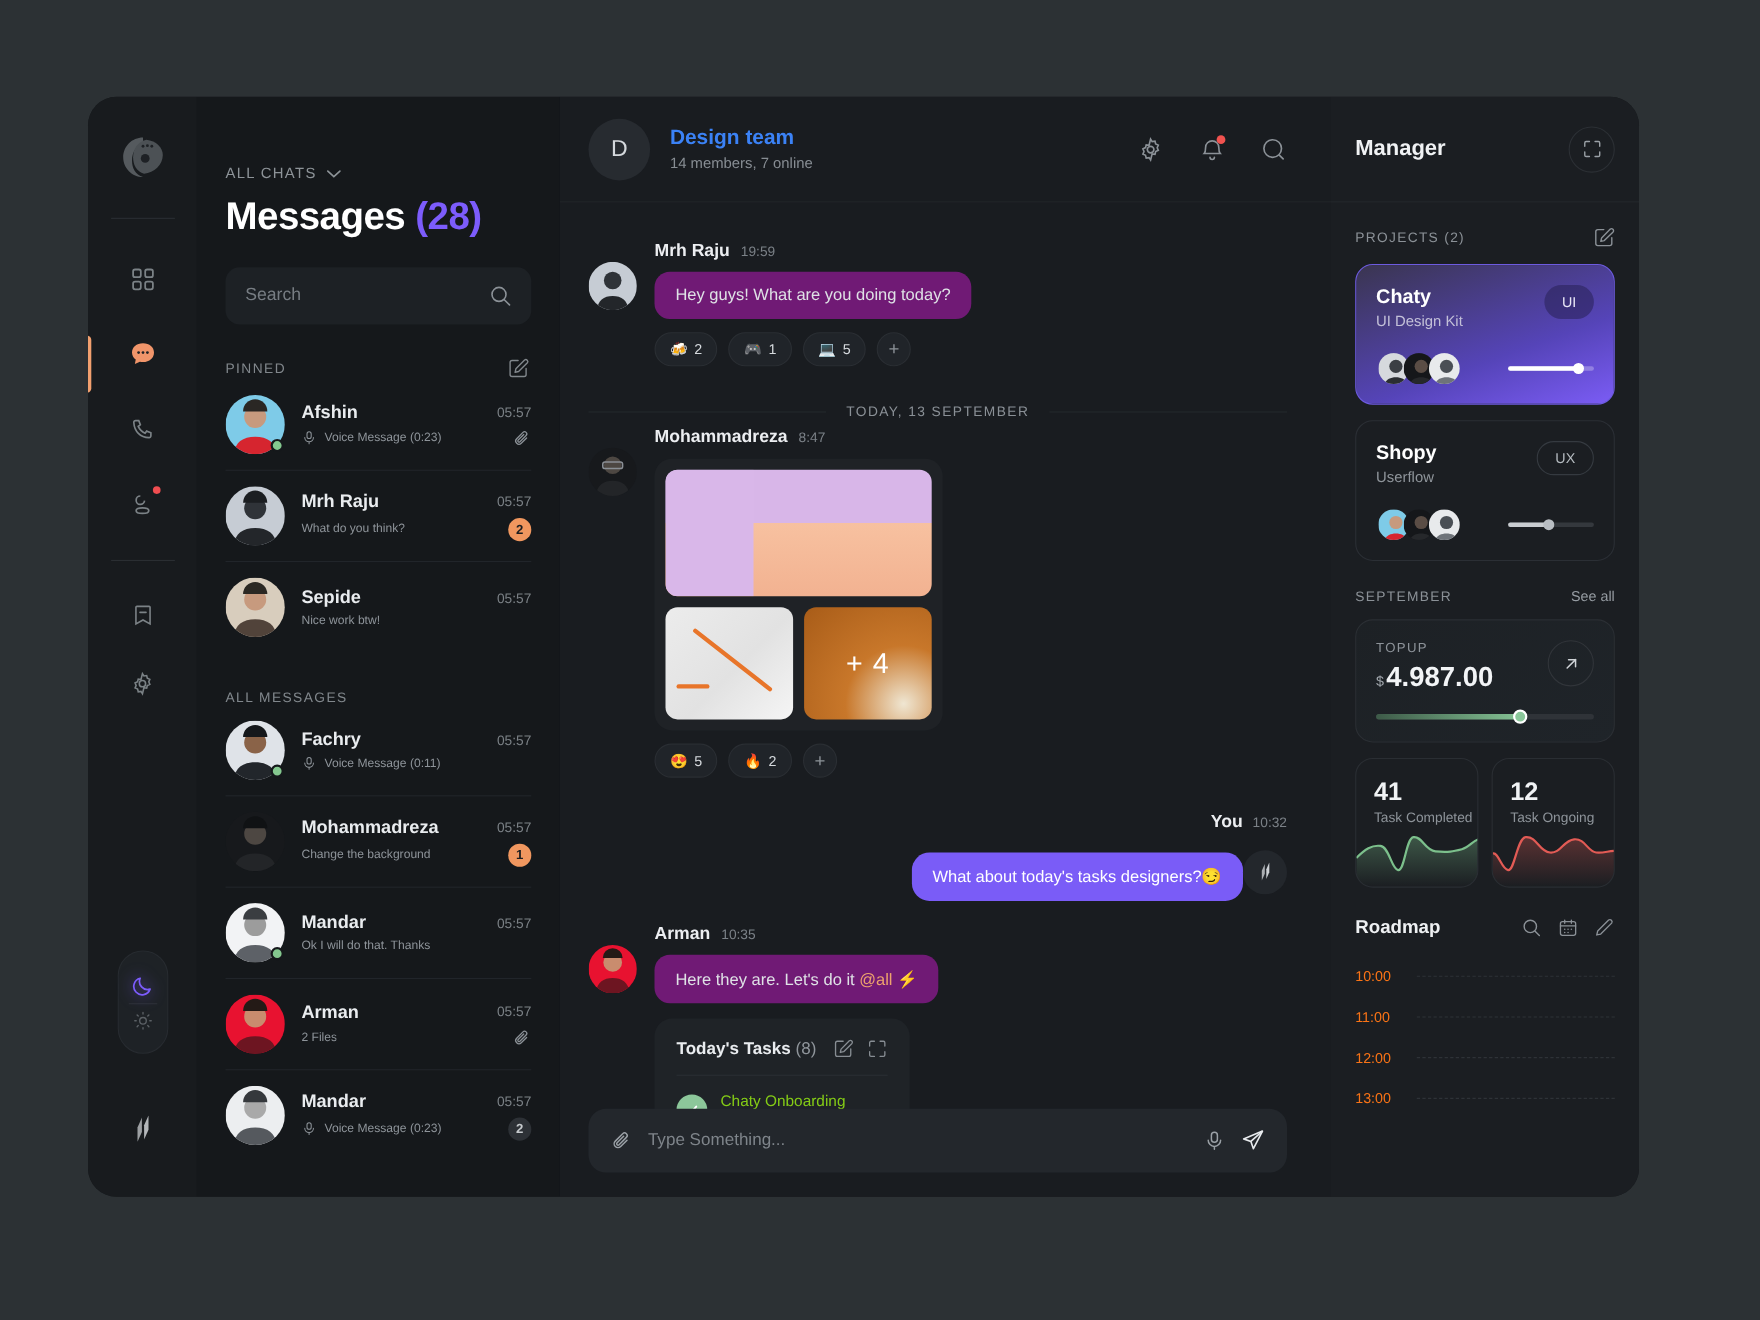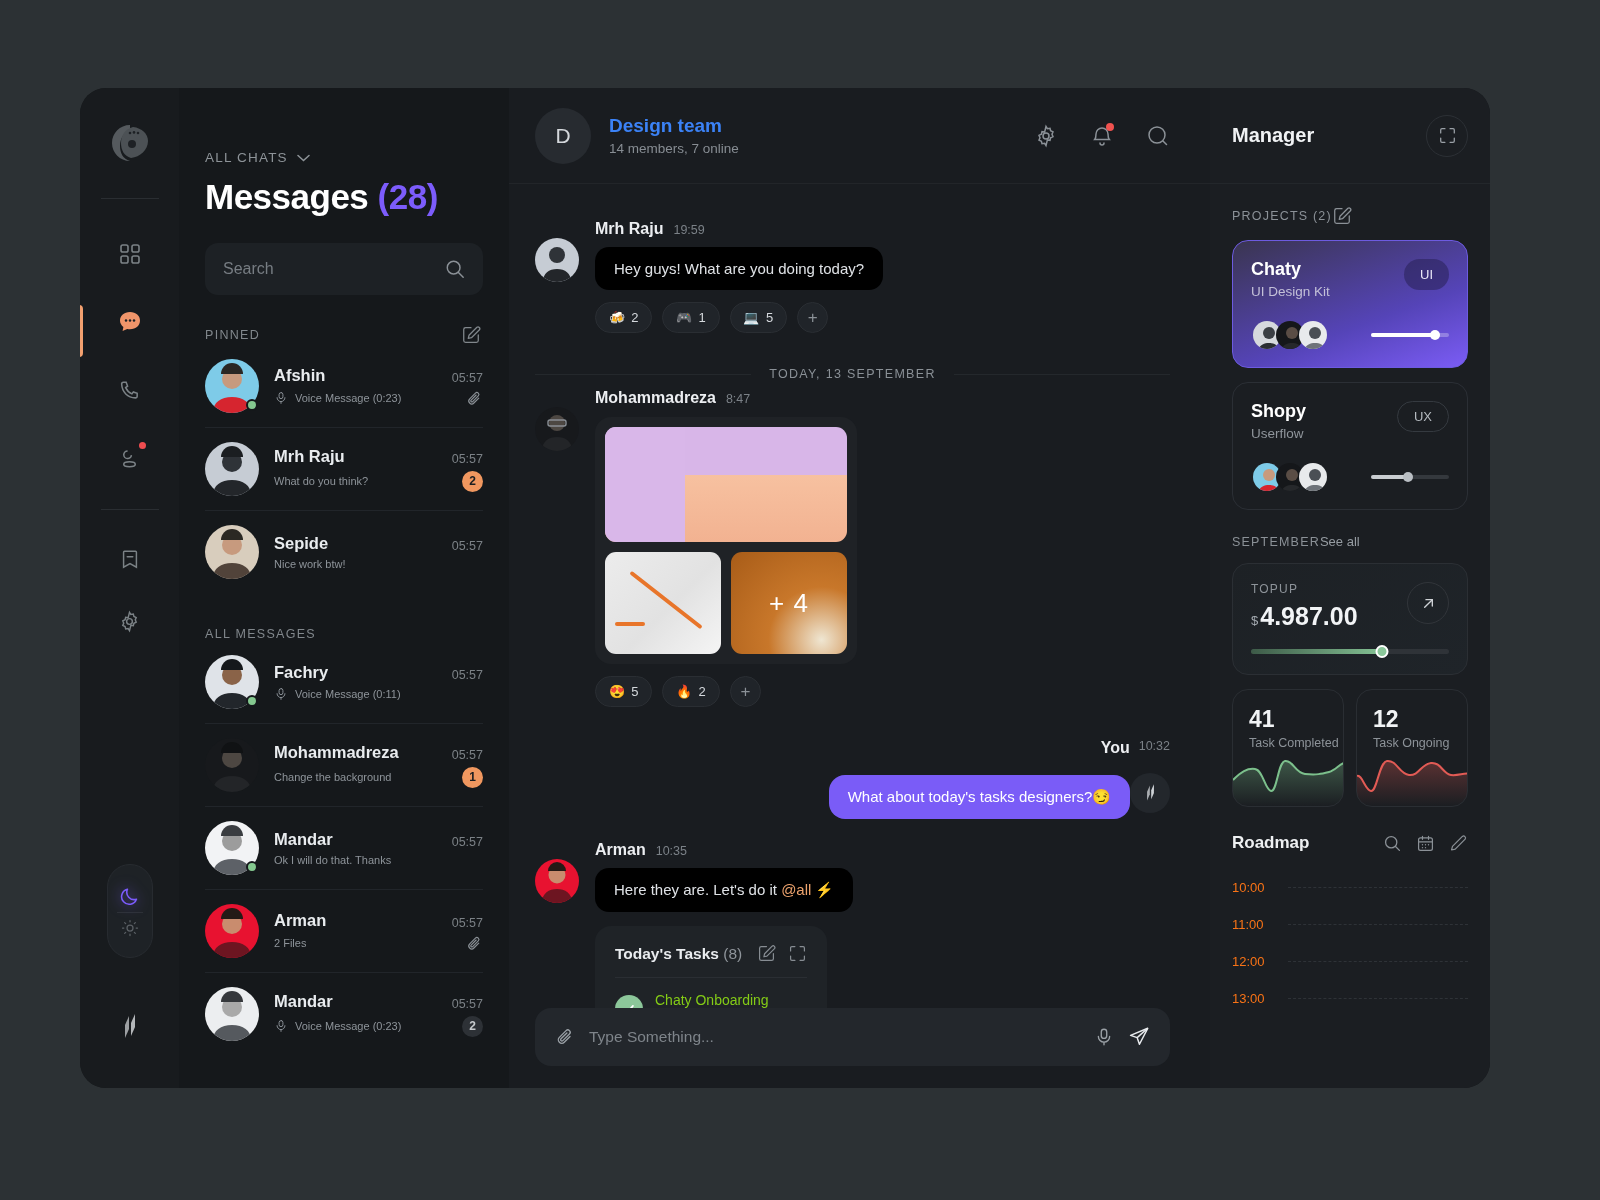--- a/index.html
+++ b/index.html
@@ -84,21 +84,21 @@
     cursor: pointer;
   }
   .chat-row:last-child { border-bottom: none; }
   .av { width: 54px; height: 54px; border-radius: 50%; flex: 0 0 54px; position: relative; overflow: visible; }
   .av .img { width: 100%; height: 100%; border-radius: 50%; overflow: hidden; position: relative; }
   .av .online {
     position: absolute; right: 1px; bottom: 2px; width: 12px; height: 12px;
     border-radius: 50%; background: #84c88f; border: 2px solid #15181b;
   }
   .chat-main { flex: 1; min-width: 0; }
-  .chat-top { display: flex; align-items: flex-end; justify-content: space-between; }
+  .chat-top { display: flex; align-items: center; justify-content: space-between; }
   .chat-name { font-size: 16.5px; font-weight: 700; color: #e9ecef; }
   .chat-time { font-size: 12.5px; color: #7b8186; }
   .chat-bot { display: flex; align-items: center; justify-content: space-between; margin-top: 5px; gap: 6px; }
   .chat-prev { font-size: 11px; color: #8e949a; display: flex; align-items: center; gap: 7px; white-space: nowrap; overflow: hidden; justify-content: flex-end; }
   .badge {
     min-width: 21px; height: 21px; border-radius: 50%; background: #f0975f;
     color: #1a1d20; font-size: 12px; font-weight: 700;
     display: flex; align-items: center; justify-content: center; padding: 0 5px;
   }
   .badge.grey { background: #2d3136; color: #c6cacd; }
@@ -123,21 +123,21 @@
   .head-btn .dot { position: absolute; top: -1px; right: 0px; width: 8px; height: 8px; border-radius: 50%; background: #f0524f; }
 
   .msgs { flex: 1; padding: 36px 40px 10px 26px; overflow: hidden; position: relative; }
   .msg { display: flex; gap: 16px; }
   .m-av { width: 44px; height: 44px; border-radius: 50%; flex: 0 0 44px; overflow: hidden; margin-top: 18px; }
   .m-body { min-width: 0; }
   .m-head { display: flex; align-items: baseline; gap: 10px; }
   .m-name { font-size: 16px; font-weight: 600; color: #eceef1; }
   .m-time { font-size: 12.5px; color: #7b8187; }
   .bubble {
-    margin-top: 9px; background: #000000; color: #dfe2e6;
+    margin-top: 9px; background: #701a75; color: #dfe2e6;
     border-radius: 14px; padding: 13px 19px; font-size: 15px; display: inline-block;
   }
   .bubble.mine { background: #7a5cf7; color: #fff; border-radius: 16px; }
   .mention { color: #eda36d; }
   .reacts { display: flex; gap: 10px; margin-top: 12px; }
   .react {
     height: 31px; padding: 0 13px; border-radius: 16px; background: #202429;
     border: 1px solid #2a2e33; display: flex; align-items: center; gap: 6px;
     font-size: 13px; color: #d5d9dd; cursor: pointer;
   }
@@ -154,21 +154,21 @@
   .gal-row { display: flex; gap: 10px; margin-top: 10px; }
   .gal-sm { width: 120px; height: 102px; border-radius: 11px; overflow: hidden; position: relative; }
   .gal-stairs { background: linear-gradient(135deg,#ececec 0%,#e2e2e2 55%,#f5f5f5 100%); }
   .gal-stairs .rail-line { position: absolute; width: 90px; height: 4px; background: #e8752a; transform: rotate(38deg); left: 16px; top: 46px; border-radius: 2px; }
   .gal-stairs .rail-line2 { position: absolute; width: 30px; height: 4px; background: #e8752a; left: 10px; top: 70px; border-radius: 2px; }
   .gal-more { background: radial-gradient(circle at 78% 86%, #efe6d2 0%, #c8772a 42%, #a85c18 100%);
     display: flex; align-items: center; justify-content: center; }
   .gal-more span { font-size: 26px; color: #fff; font-weight: 300; letter-spacing: 1px; }
 
   .mine-wrap { margin-top: 32px; display: flex; flex-direction: column; align-items: flex-end; }
-  .mine-head { display: flex; align-items: flex-start; gap: 9px; }
+  .mine-head { display: flex; align-items: center; gap: 9px; }
   .mine-head .m-name { font-size: 16px; }
   .mine-row { display: flex; align-items: center; gap: 0; margin-top: 9px; }
   .mine-action {
     width: 40px; height: 40px; border-radius: 50%; background: #23272c;
     display: flex; align-items: center; justify-content: center; color: #b9bec3; cursor: pointer;
   }
 
   .tasks-card {
     margin-top: 14px; width: 232px; background: #1f2327; border-radius: 16px; padding: 18px 20px 6px;
   }
@@ -197,21 +197,21 @@
 
   
   .right { width: 280px; flex: 0 0 280px; background: #1b1e22; position: relative; }
   .right-head { height: 96px; display: flex; align-items: center; padding: 0 22px; border-bottom: 1px solid #23272b; }
   .right-title { font-size: 20px; font-weight: 600; color: #f0f2f4; }
   .expand-btn {
     margin-left: auto; width: 42px; height: 42px; border-radius: 50%;
     border: 1px solid #2c3035; display: flex; align-items: center; justify-content: center; color: #9aa0a6; cursor: pointer;
   }
   .right-body { padding: 22px 22px 0; }
-  .r-sec { display: flex; align-items: center; justify-content: flex-start; color: #8b9197; font-size: 12.5px; letter-spacing: 1.2px; }
+  .r-sec { display: flex; align-items: center; justify-content: space-between; color: #8b9197; font-size: 12.5px; letter-spacing: 1.2px; }
   .r-sec .seeall { letter-spacing: 0; font-size: 13px; color: #969ca2; cursor: pointer; }
   .proj {
     margin-top: 14px; border-radius: 16px; padding: 18px 18px 16px; position: relative; overflow: hidden;
     border: 1px solid #2b2f35;
   }
   .proj.accent { background: linear-gradient(160deg,#3a3550 0%,#5544b8 62%,#7b5cf5 100%); border-color: #6d5be0; }
   .proj-top { display: flex; align-items: flex-start; }
   .proj-name { font-size: 18px; font-weight: 700; color: #fff; }
   .proj-sub { font-size: 13.5px; color: #c3c0d8; margin-top: 4px; }
   .proj.plain .proj-sub { color: #8f959b; }

